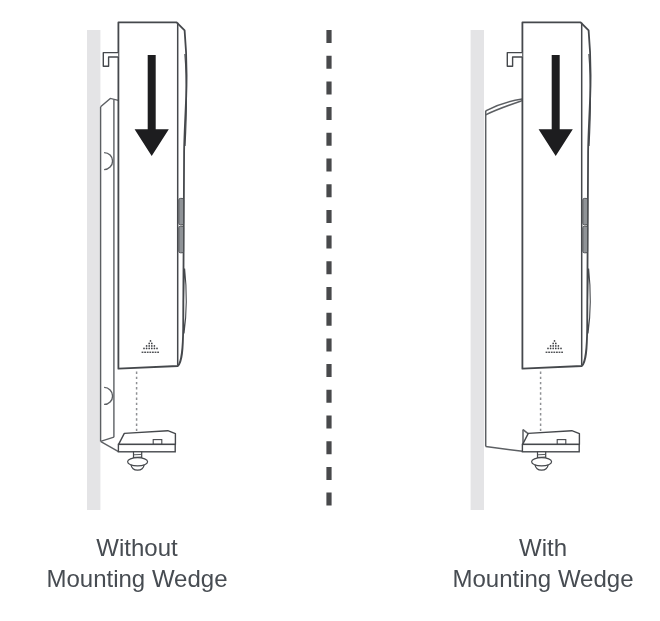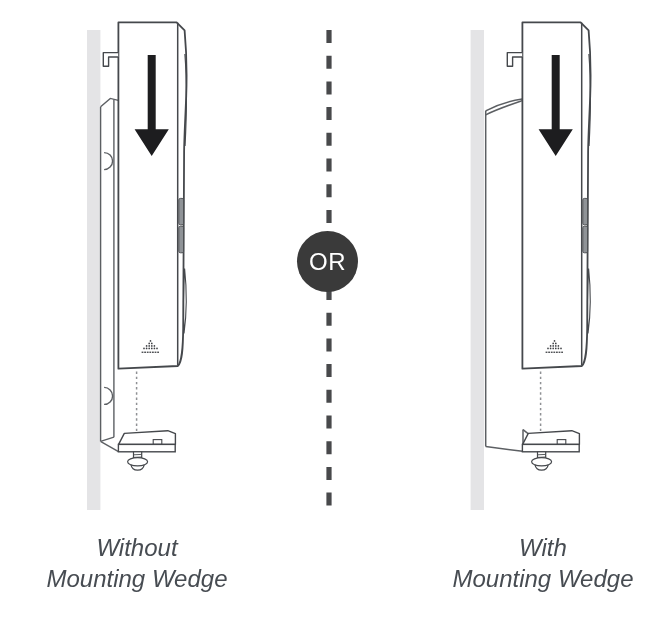--- a/index.html
+++ b/index.html
@@ -33,21 +33,20 @@
     font-size:24px;letter-spacing:0.5px;
   }
   .caption{
     position:absolute;
     top:532px;
     width:260px;
     text-align:center;
     color:var(--caption-text);
     font-size:24px;
     line-height:31px;
-    font-style:italic;
   }
   .caption-left{left:7px;}
   .caption-right{left:413px;}
 </style>
 </head>
 <body>
 
 <div class="stage">
 
   <svg width="660" height="621" viewBox="0 0 660 621">
@@ -138,23 +137,20 @@
         <path d="M485.7 110.8 C498 104.2 510 100.8 522.3 98.9"></path>
         <path d="M485.7 114.8 C498 108.8 510 104.8 522.3 100.6"></path>
         <path d="M485.7 446.6 L522.5 451.2"></path>
         <path d="M523 429.6 L523 446.9"></path>
         <path d="M523 429.6 L528.4 433.8"></path>
       </g>
       <use href="#device" transform="translate(404,0)"></use>
     </g>
   </svg>
 
-  <div class="or-badge">
-    <span>OR</span>
-  </div>
 
   <div class="caption caption-left">
     <div>Without</div>
     <div>Mounting Wedge</div>
   </div>
   <div class="caption caption-right">
     <div>With</div>
     <div>Mounting Wedge</div>
   </div>
 

